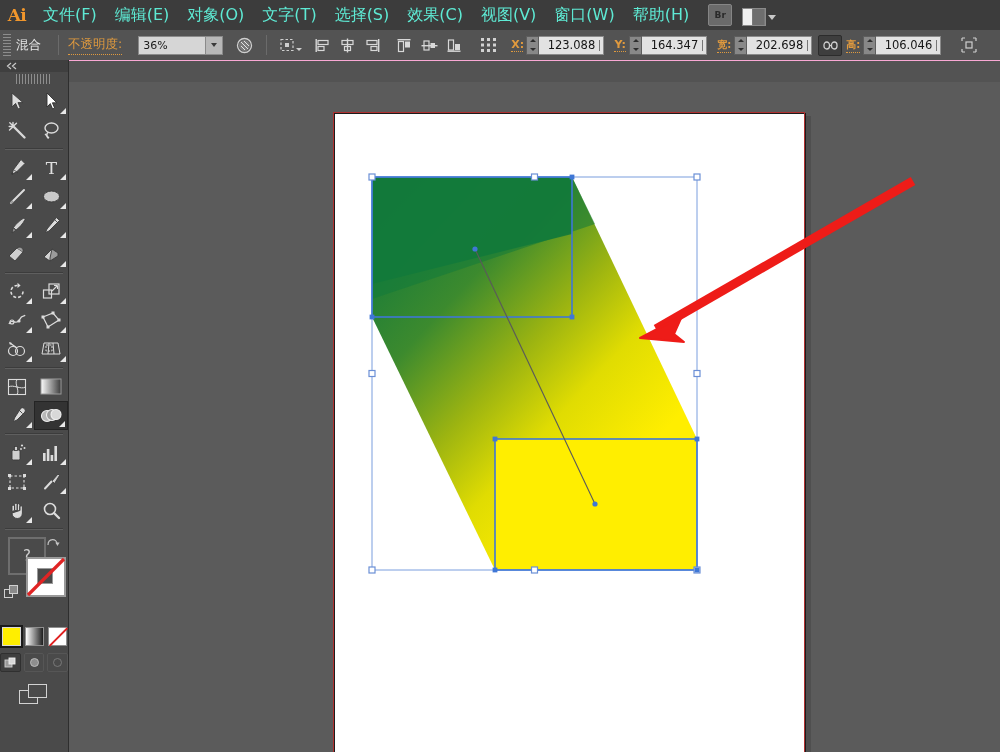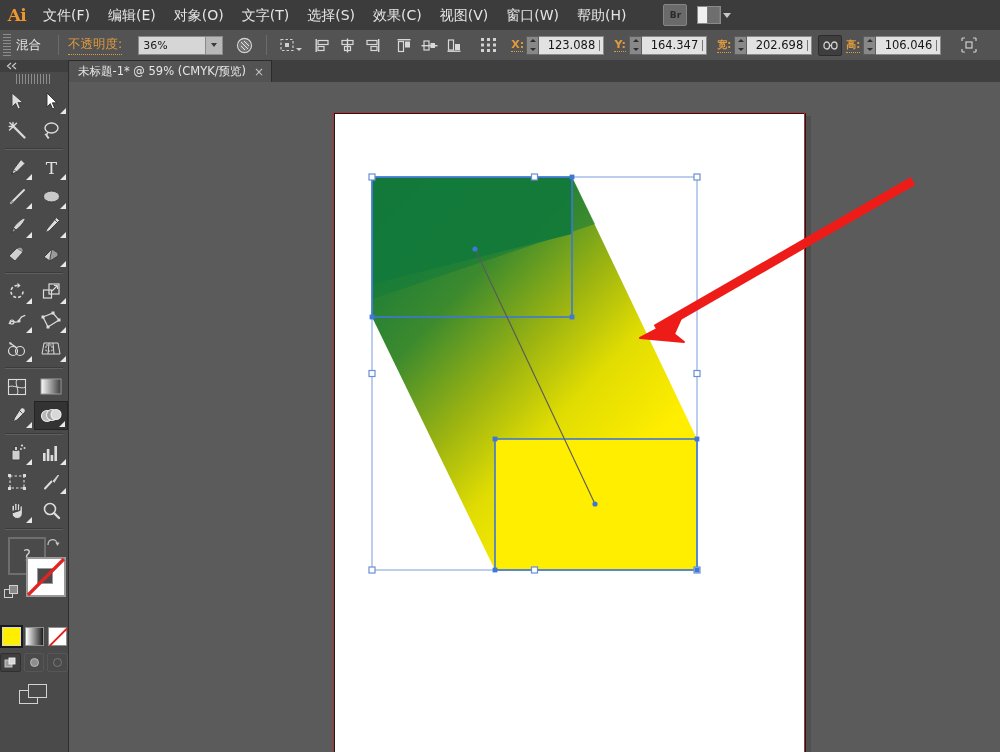--- a/index.html
+++ b/index.html
@@ -17,24 +17,24 @@
     position:absolute;left:0;top:0;width:1000px;height:30px;
     background:#3c3c3c;display:flex;align-items:center;
     border-bottom:1px solid #2b2b2b;
   }
   .ai-logo{
     width:34px;height:30px;display:flex;align-items:center;justify-content:center;
     color:#f0962c;font-weight:bold;font-size:17px;font-family:"DejaVu Serif","Liberation Serif",serif;
     letter-spacing:-0.5px;
   }
   .menu-item{
-    padding:0 9px;height:30px;line-height:30px;font-size:14px;color:#e5e5e5;
+    padding:0 9px;height:30px;line-height:30px;font-size:16px;color:#5eead4;
     white-space:nowrap;cursor:default;
   }
-  .menubar-right{margin-left:28px;display:flex;align-items:center;gap:10px;}
+  .menubar-right{margin-left:10px;display:flex;align-items:flex-end;gap:10px;}
   .br-btn{
     width:22px;height:20px;background:#6a6a6a;border:1px solid #858585;border-radius:2px;
     font-size:9px;color:#2a2a2a;display:flex;align-items:center;justify-content:center;
     font-weight:bold;
   }
   .ws-btn{display:flex;align-items:center;gap:2px;}
   .ws-ico{
     width:22px;height:16px;background:#d4d4d4;border:1px solid #8a8a8a;
     display:flex;
   }
@@ -396,27 +396,20 @@
     <div class="icon-btn" style="margin-left:16px;">
       <svg width="18" height="16" viewBox="0 0 18 16">
         <g stroke="#cfcfcf" stroke-width="1.2" fill="none">
           <path d="M2 1 H5 M2 1 V4 M16 1 H13 M16 1 V4 M2 15 H5 M2 15 V12 M16 15 H13 M16 15 V12"></path>
           <rect x="6" y="5" width="6" height="6"></rect>
         </g>
       </svg>
     </div>
   </div>
 
-  <div class="tabbar">
-    <div class="tab-spacer"></div>
-    <div class="doc-tab">
-      <span>未标题-1* @ 59% (CMYK/预览)</span>
-      <span class="tab-close">×</span>
-    </div>
-  </div>
 
   <div class="toolbar">
     <div class="tb-head">
       <svg width="12" height="8" viewBox="0 0 12 8">
         <path d="M5 1 L1.5 4 L5 7 M10 1 L6.5 4 L10 7" fill="none" stroke="#c9c9c9" stroke-width="1.2"></path>
       </svg>
     </div>
     <div class="tb-grip"></div>
 
     <div class="tool-grid">

